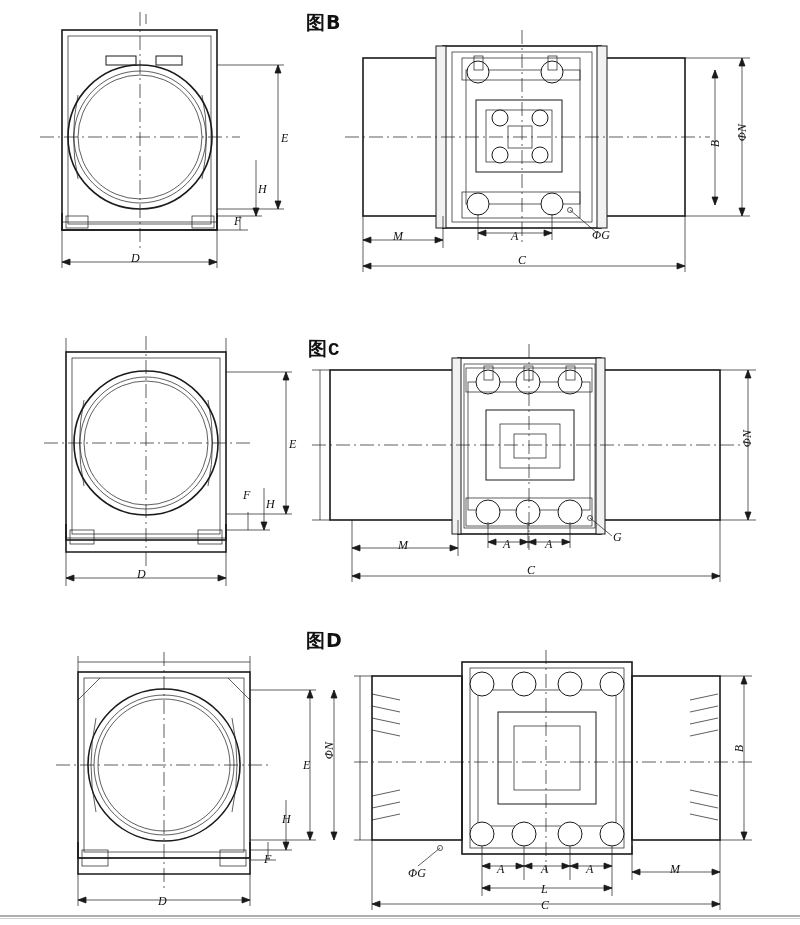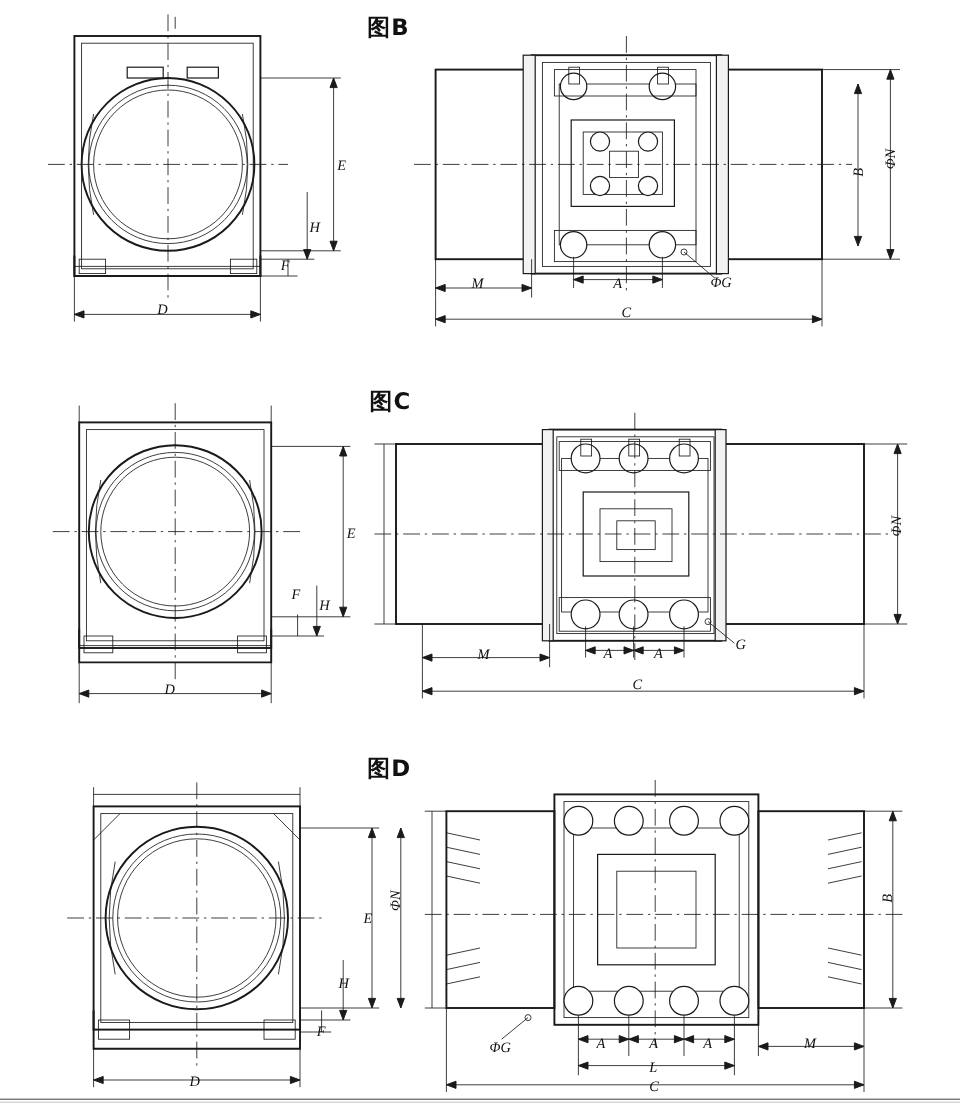--- a/index.html
+++ b/index.html
@@ -366,21 +366,21 @@
   <div class="dim it" style="left:281px;top:131px;">E</div>
   <div class="dim it" style="left:258px;top:182px;">H</div>
   <div class="dim it" style="left:234px;top:214px;">F</div>
   <div class="dim it" style="left:393px;top:229px;">M</div>
   <div class="dim it" style="left:511px;top:229px;">A</div>
   <div class="dim it" style="left:518px;top:253px;">C</div>
   <div class="dim it vert" style="left:708px;top:140px;">B</div>
   <div class="dim it vert" style="left:735px;top:124px;">ΦN</div>
   <div class="dim it" style="left:592px;top:228px;">ΦG</div>
 
-  <div class="fig-title" style="left:308px;top:322px;">图C</div>
+  <div class="fig-title" style="left:308px;top:336px;font-family:Liberation Mono, monospace;">图C</div>
   <div class="dim it" style="left:137px;top:567px;">D</div>
   <div class="dim it" style="left:289px;top:437px;">E</div>
   <div class="dim it" style="left:266px;top:497px;">H</div>
   <div class="dim it" style="left:243px;top:488px;">F</div>
   <div class="dim it" style="left:398px;top:538px;">M</div>
   <div class="dim it" style="left:503px;top:537px;">A</div>
   <div class="dim it" style="left:545px;top:537px;">A</div>
   <div class="dim it" style="left:527px;top:563px;">C</div>
   <div class="dim it vert" style="left:740px;top:430px;">ΦN</div>
   <div class="dim it" style="left:613px;top:530px;">G</div>

